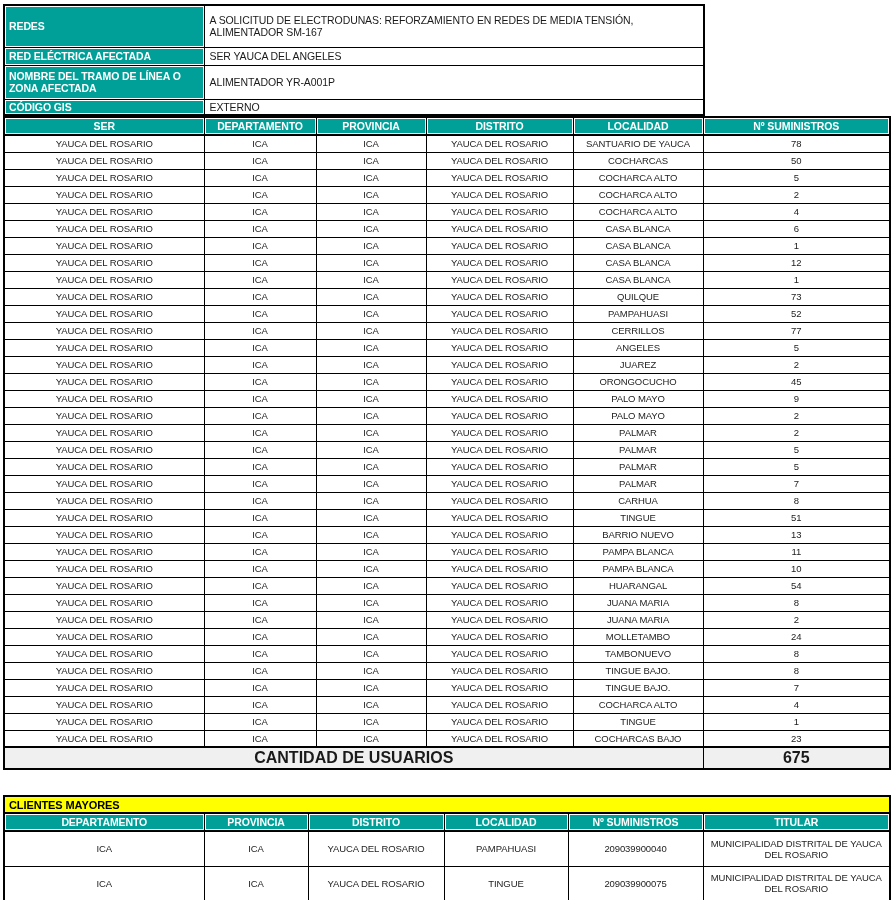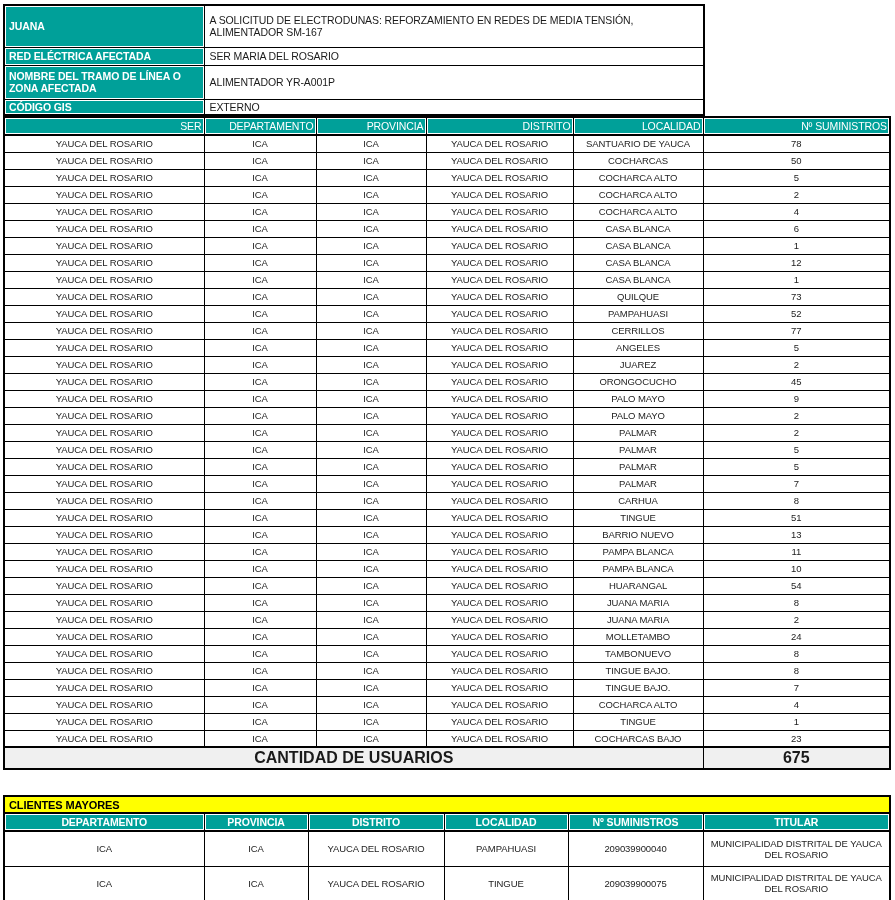--- a/index.html
+++ b/index.html
@@ -46,22 +46,22 @@
   .info-table tr.r-nombre  { height: 34px; }
   .info-table tr.r-gis     { height: 16px; }
 
   
   .main-table { width: 886px; border: 2px solid var(--grid); }
   .main-table th, .main-table td { border: 1px solid var(--grid); overflow: hidden; }
   .main-table thead th {
     background: var(--teal);
     color: #fff;
     font-size: 10.5px;
-    font-weight: normal;
-    text-align: right;
+    font-weight: bold;
+    text-align: center;
     height: 18px;
     padding: 0 2px;
     letter-spacing: -0.1px;
     box-shadow: inset 0 0 0 1px #fff;
     border-bottom: 2px solid var(--grid);
   }
   .main-table tbody td {
     font-size: 9.5px;
     text-align: center;
     height: 17px;
@@ -124,26 +124,26 @@
 
 <div class="page">
 
   <table class="info-table">
     <colgroup>
         <col style="width:200px">
         <col style="width:500px">
       </colgroup>
     <tbody>
         <tr class="r-motivo">
-      <th class="lbl">JUANA</th>
+      <th class="lbl">REDES</th>
       <td class="val">A SOLICITUD DE ELECTRODUNAS: REFORZAMIENTO EN REDES DE MEDIA TENSIÓN, ALIMENTADOR SM-167</td>
     </tr>
     <tr class="r-red">
       <th class="lbl">RED ELÉCTRICA AFECTADA</th>
-      <td class="val">SER MARIA DEL ROSARIO</td>
+      <td class="val">SER YAUCA DEL ANGELES</td>
     </tr>
     <tr class="r-nombre">
       <th class="lbl">NOMBRE DEL TRAMO DE LÍNEA O ZONA AFECTADA</th>
       <td class="val">ALIMENTADOR YR-A001P</td>
     </tr>
     <tr class="r-gis">
       <th class="lbl">CÓDIGO GIS</th>
       <td class="val">EXTERNO</td>
     </tr>
   </tbody>

